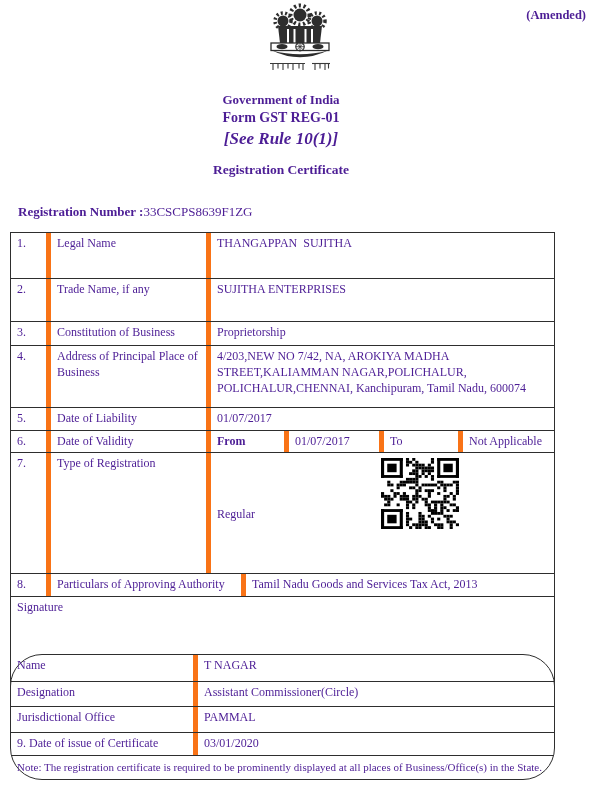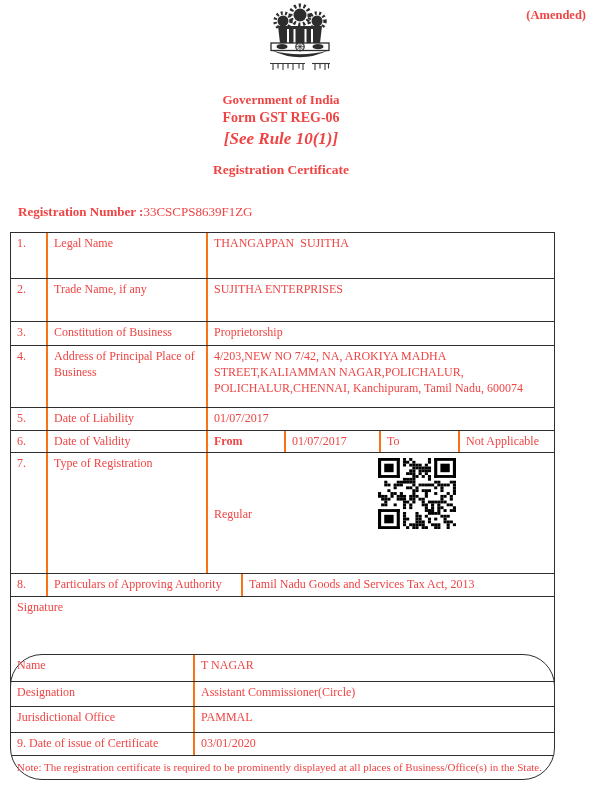--- a/index.html
+++ b/index.html
@@ -1,35 +1,35 @@
 <!DOCTYPE html>
 <html><head>
 <meta charset="utf-8">
 <style>
   html,body{margin:0;padding:0;background:#fff;}
   .page{position:relative;width:600px;height:800px;background:#fff;overflow:hidden;
-        font-family:"Liberation Serif",serif;color:#ef4444;}
+        font-family:"Liberation Serif",serif;color:#4c1d95;}
   .amended{position:absolute;top:8px;right:14px;font-weight:bold;font-size:12.5px;}
   .emblem-wrap{position:absolute;top:2px;left:0;width:600px;text-align:center;}
   .emblem-wrap svg{display:block;margin:0 auto;}
   .motto-svg{margin-top:1px !important;}
   .hline{position:absolute;left:9px;width:544px;text-align:center;}
   .gov{top:92px;font-weight:bold;font-size:13px;}
   .form{top:110px;font-weight:bold;font-size:14px;}
   .rule{top:129px;font-weight:bold;font-style:italic;font-size:17px;}
   .cert{top:162px;font-weight:bold;font-size:13.5px;}
   .regline{position:absolute;top:204px;left:18px;font-size:13px;}
   .regline .b{font-weight:bold;}
   
   .tbl{position:absolute;left:10px;width:545px;border:1px solid #2e2e2e;box-sizing:border-box;background:#fff;}
   .tbl-main{top:232px;}
   .tbl-auth{top:654px;border-radius:32px;}
   .trow{display:flex;border-top:1px solid #2e2e2e;align-items:stretch;}
   .trow:first-child{border-top:none;}
-  .c{border-left:2px solid #f97316;padding:2px 6px;box-sizing:border-box;
+  .c{border-left:5px solid #f97316;padding:2px 6px;box-sizing:border-box;
      font-size:12px;line-height:1.35;white-space:pre-wrap;overflow:hidden;}
   .c:first-child{border-left:none;}
   .num{width:35px;flex:0 0 35px;padding-left:6px;}
   .lbl{width:160px;flex:0 0 160px;}
   .val{flex:1 1 auto;}
   .lbl8{width:195px;flex:0 0 195px;}
   .sub1{width:78px;flex:0 0 78px;font-weight:bold;}
   .sub2{width:95px;flex:0 0 95px;}
   .sub3{width:79px;flex:0 0 79px;}
   .r1{min-height:45px}.r2{min-height:42px}.r3{min-height:23px}.r4{min-height:61px}
@@ -86,21 +86,21 @@
         <line x1="43" y1="2.5" x2="61" y2="2.5"></line>
         <line x1="46" y1="2.5" x2="46" y2="9"></line>
         <line x1="51" y1="2.5" x2="51" y2="7.5"></line>
         <line x1="56" y1="2.5" x2="56" y2="9"></line>
         <line x1="59.5" y1="2.5" x2="59.5" y2="7.5"></line>
       </g>
     </svg>
   </div>
 
   <div class="hline gov">Government of India</div>
-  <div class="hline form">Form GST REG-06</div>
+  <div class="hline form">Form GST REG-01</div>
   <div class="hline rule">[See Rule 10(1)]</div>
   <div class="hline cert">Registration Certificate</div>
 
   <div class="regline">
     <span class="b">Registration Number :</span><span>33CSCPS8639F1ZG</span>
   </div>
 
   <div class="tbl tbl-main">
     <div class="trow r1">
       <div class="c num">1.</div>

